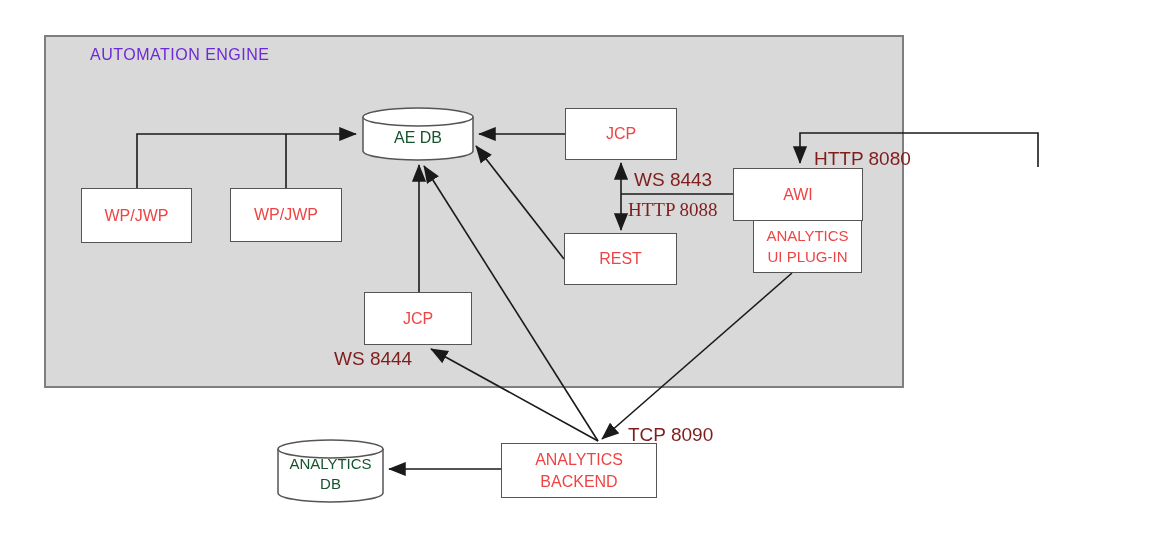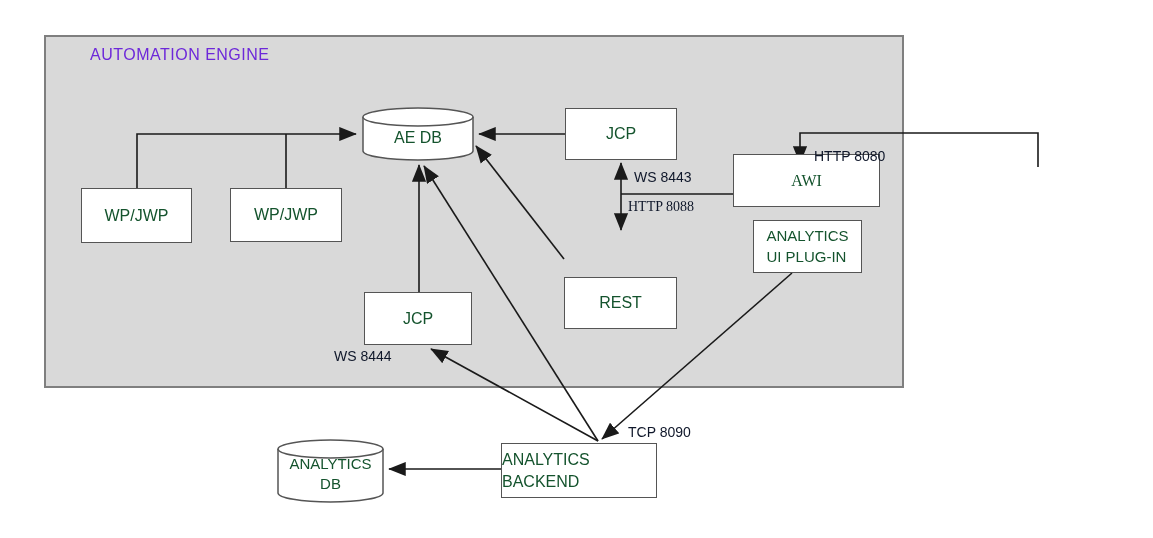--- a/index.html
+++ b/index.html
@@ -9,29 +9,29 @@
   }
   #connectors{position:absolute;left:0;top:0;width:1153px;height:538px;}
   .container-box{
     position:absolute;background:#d9d9d9;border:2px solid #7f7f7f;box-sizing:border-box;
   }
   .container-title{
     position:absolute;font-size:16px;letter-spacing:0.5px;color:#6d28d9;white-space:nowrap;
   }
   .node{
     position:absolute;background:#ffffff;border:1.5px solid #555555;box-sizing:border-box;
-    display:flex;align-items:center;justify-content:center;
-    font-size:16px;color:#14532d;white-space:pre-line;line-height:1.35;
+    display:flex;align-items:center;justify-content:center;text-align:center;
+    font-size:16px;color:#ef4444;white-space:pre-line;line-height:1.35;
   }
   .cyl-label{
     position:absolute;display:flex;align-items:center;justify-content:center;text-align:center;
     font-size:16px;color:#14532d;white-space:pre-line;line-height:1.35;
   }
   .edge-label{
-    position:absolute;font-size:14px;color:#0f172a;white-space:nowrap;
+    position:absolute;font-size:19px;color:#7f1d1d;white-space:nowrap;
   }
 </style>
 </head>
 <body>
 
 <div id="stage">
 
   <div class="container-box" style="left:44px;top:35px;width:860px;height:353px;"></div>
   <div class="container-title" style="left:90px;top:46px;">AUTOMATION ENGINE</div>
 
@@ -76,24 +76,24 @@
 
     <g stroke="#555555" stroke-width="1.5" fill="#ffffff">
       <path d="M278,449 L278,493 A52.5,9 0 0 0 383,493 L383,449"></path>
       <ellipse cx="330.5" cy="449" rx="52.5" ry="9"></ellipse>
     </g>
   </svg>
 
   <div class="node" style="left:81px;top:188px;width:111px;height:55px;">WP/JWP</div>
   <div class="node" style="left:230px;top:188px;width:112px;height:54px;">WP/JWP</div>
   <div class="node" style="left:565px;top:108px;width:112px;height:52px;">JCP</div>
-  <div class="node" style="left:564px;top:233px;width:113px;height:52px;margin-top:44px;">REST</div>
+  <div class="node" style="left:564px;top:233px;width:113px;height:52px;">REST</div>
   <div class="node" style="left:753px;top:220px;width:109px;height:53px;font-size:15px;">ANALYTICS
 UI PLUG-IN</div>
-  <div class="node" style="left:733px;top:154px;width:147px;height:53px;font-family:Liberation Serif, serif;">AWI</div>
+  <div class="node" style="left:733px;top:168px;width:130px;height:53px;">AWI</div>
   <div class="node" style="left:364px;top:292px;width:108px;height:53px;">JCP</div>
   <div class="node" style="left:501px;top:443px;width:156px;height:55px;">ANALYTICS BACKEND</div>
 
   <div class="cyl-label" style="left:363px;top:120px;width:110px;height:36px;">AE DB</div>
   <div class="cyl-label" style="left:278px;top:451px;width:105px;height:46px;font-size:15px;">ANALYTICS
 DB</div>
 
   <div class="edge-label" style="left:634px;top:169px;">WS 8443</div>
   <div class="edge-label" style="left:628px;top:199px;font-family:Liberation Serif, serif;">HTTP 8088</div>
   <div class="edge-label" style="left:814px;top:148px;">HTTP 8080</div>

